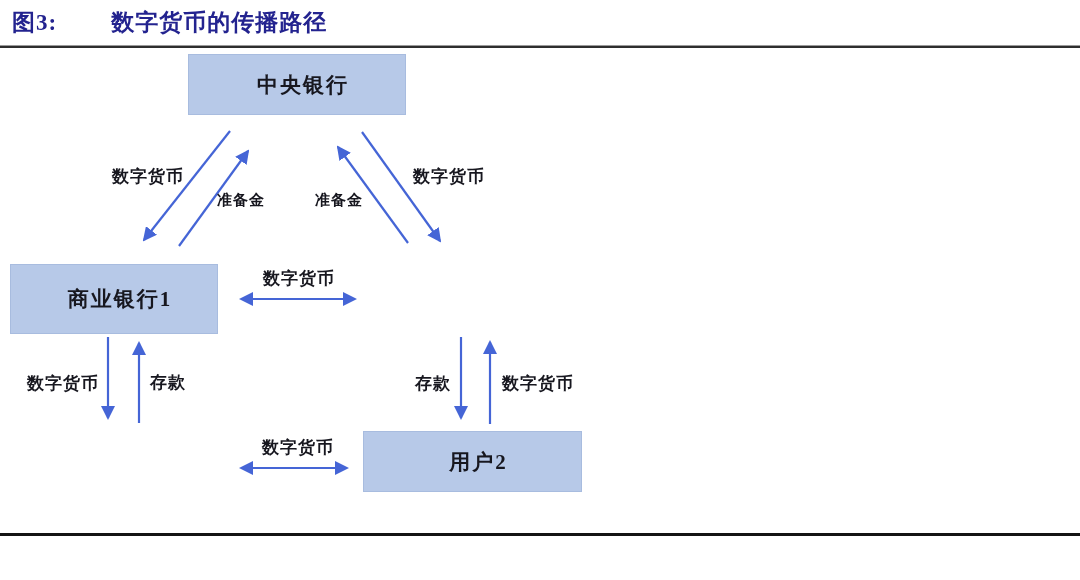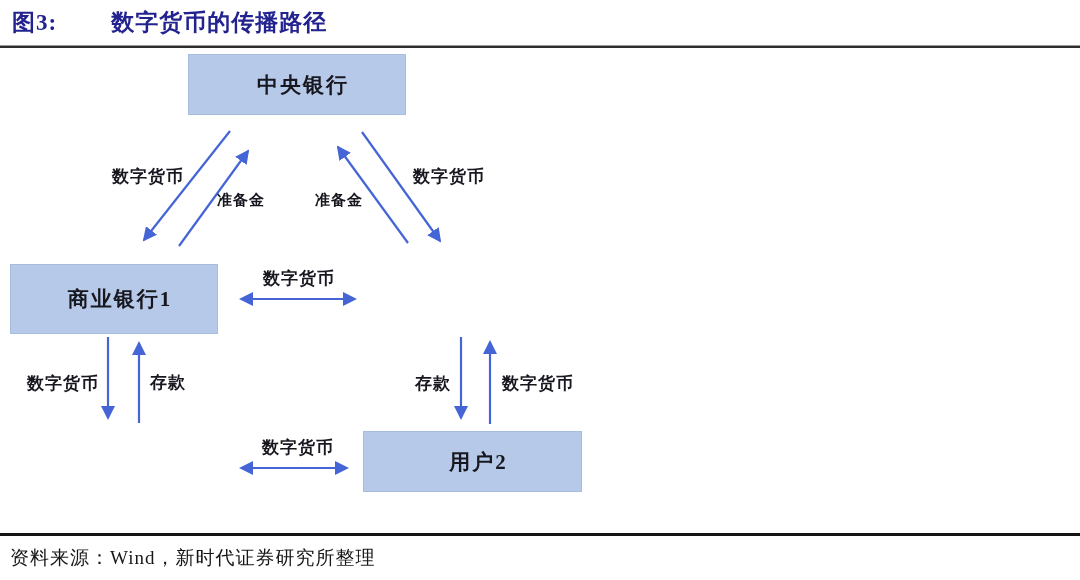--- a/index.html
+++ b/index.html
@@ -135,15 +135,14 @@
   <div class="edge-label small" style="left:315px; top:193px;">准备金</div>
   <div class="edge-label" style="left:413px; top:168px;">数字货币</div>
   <div class="edge-label" style="left:263px; top:270px;">数字货币</div>
   <div class="edge-label" style="left:27px; top:375px;">数字货币</div>
   <div class="edge-label" style="left:150px; top:374px;">存款</div>
   <div class="edge-label" style="left:415px; top:375px;">存款</div>
   <div class="edge-label" style="left:502px; top:375px;">数字货币</div>
   <div class="edge-label" style="left:262px; top:439px;">数字货币</div>
 
   <div class="rule-bottom"></div>
-  <div class="source-line">资料来源：Wind，新时代证券研究所整理</div>
 
 </div>
 
 </body></html>

